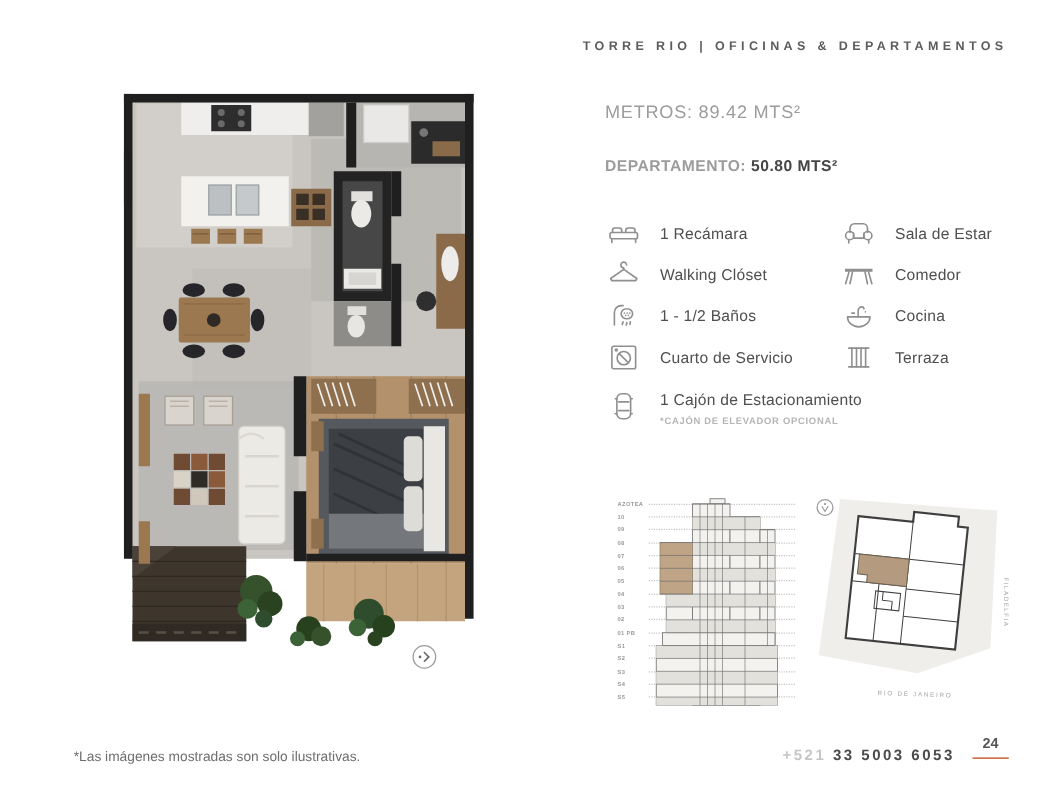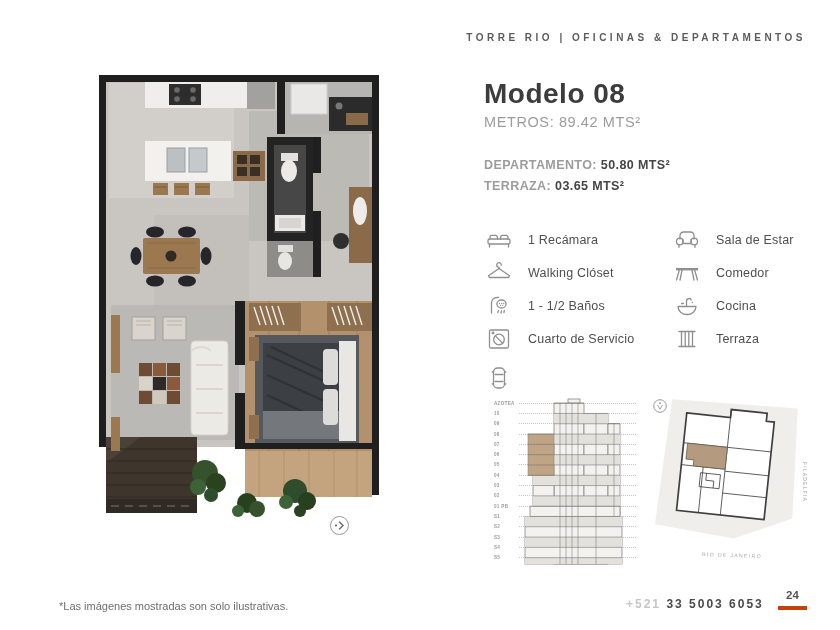--- a/index.html
+++ b/index.html
@@ -39,21 +39,21 @@
 
   
   .siteplan{position:absolute;left:626px;top:390px;width:184px;height:184px;}
 
   
   .disclaimer{position:absolute;left:45px;top:600px;font-size:11px;color:#6e6e6e;font-weight:500;}
   .phone{position:absolute;left:612px;top:597px;font-size:12px;letter-spacing:2px;
          color:#c6c6c6;font-weight:600;}
   .phone b{color:#4a4a4a;font-weight:700;}
   .pagenum{position:absolute;left:764px;top:589px;font-size:11.5px;color:#555;font-weight:600;
-           border-bottom:4px solid #c2410c;padding:0 8px 5px;}
+           border-bottom:1px solid #c2410c;padding:0 8px 5px;}
 
   .icon-svg{stroke:#8f8f8f;fill:none;stroke-width:1.3;stroke-linecap:round;stroke-linejoin:round;}
 </style>
 </head>
 <body>
 
 <div class="page">
 
   <div class="brand">TORRE RIO | OFICINAS &amp; DEPARTAMENTOS</div>
 
@@ -214,29 +214,25 @@
     </svg>
   </div>
   <div class="nextbtn">
     <svg width="11" height="9" viewBox="0 0 11 9">
       <circle cx="2" cy="4.5" r="1.1" fill="#6a6a6a"></circle>
       <path d="M5.5 1 L9 4.5 L5.5 8" stroke="#6a6a6a" stroke-width="1.4" fill="none" stroke-linecap="round"></path>
     </svg>
   </div>
 
   <div class="info">
-    <h1 class="title">Modelo 08</h1>
     <div class="metros">METROS: 89.42 MTS²</div>
 
     <div class="areas">
       <div class="ln">
         <span>DEPARTAMENTO:</span><b>50.80 MTS²</b>
-      </div>
-      <div class="ln">
-        <span>TERRAZA:</span><b>03.65 MTS²</b>
       </div>
     </div>
 
     <div class="amen">
       <div class="am-row">
         <span class="am-ic">
           <svg class="icon-svg" width="28" height="28" viewBox="0 0 28 28">
             <rect x="3" y="13" width="22" height="5" rx="1.5"></rect>
             <path d="M5 13 v-1.6 a2 2 0 0 1 2-2 h3.4 a2 2 0 0 1 2 2 V13"></path>
             <path d="M15.6 13 v-1.6 a2 2 0 0 1 2-2 H21 a2 2 0 0 1 2 2 V13"></path>
@@ -318,20 +314,24 @@
       </div>
     </div>
 
     <div class="parking">
       <span class="am-ic">
         <svg class="icon-svg" width="28" height="28" viewBox="0 0 28 28">
           <rect x="8.5" y="4" width="11" height="20" rx="4"></rect>
           <path d="M10 10.5 h8 M10 17.5 h8"></path>
           <path d="M8.5 8 h-1.3 M8.5 20 h-1.3 M19.5 8 h1.3 M19.5 20 h1.3"></path>
         </svg>
+      </span>
+      <span class="txt">
+        <span class="am-label">1 Cajón de Estacionamiento</span>
+        <div class="note">*CAJÓN DE ELEVADOR OPCIONAL</div>
       </span>
     </div>
   </div>
 
   <div class="elev">
     <div class="ev-row">
         <span class="ev-label">AZOTEA</span>
         <span class="ev-line"></span>
       </div>
     <div class="ev-row">

